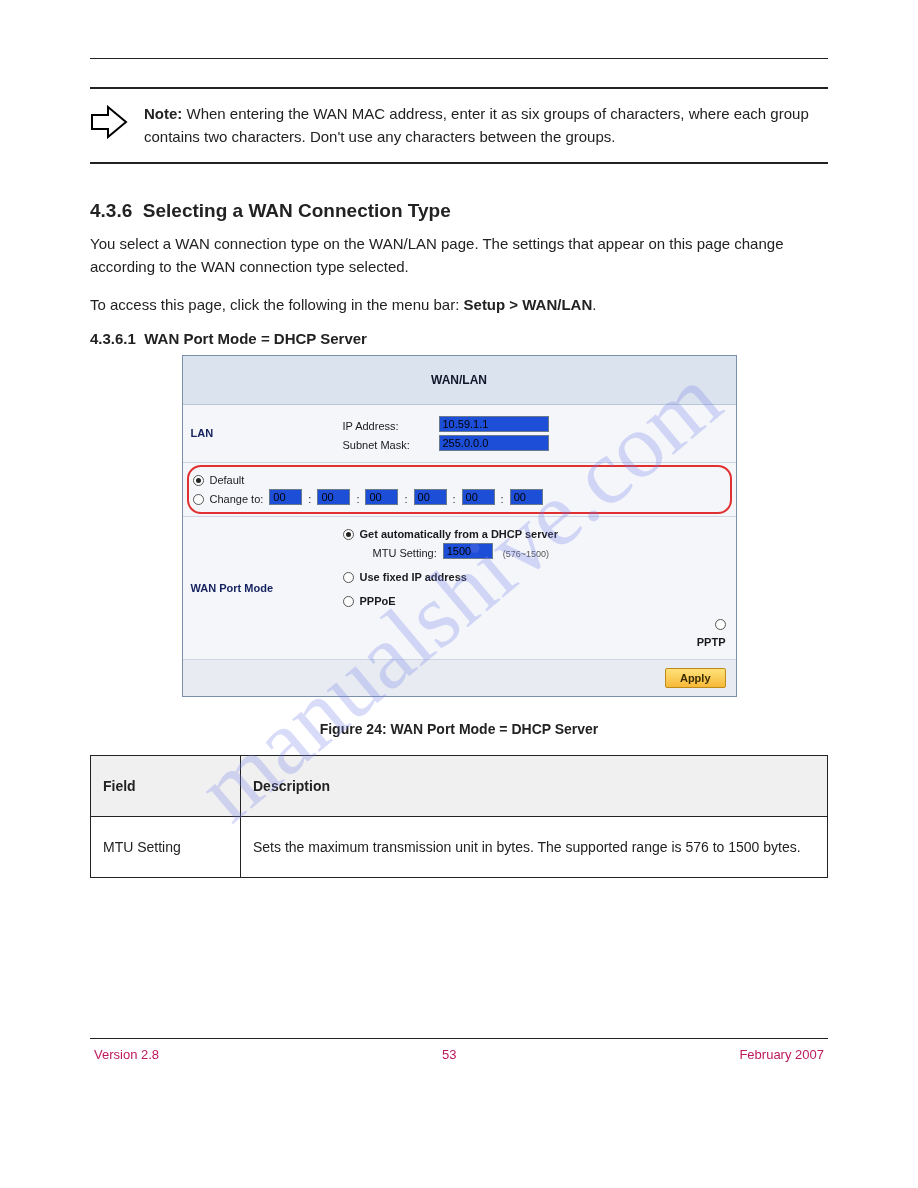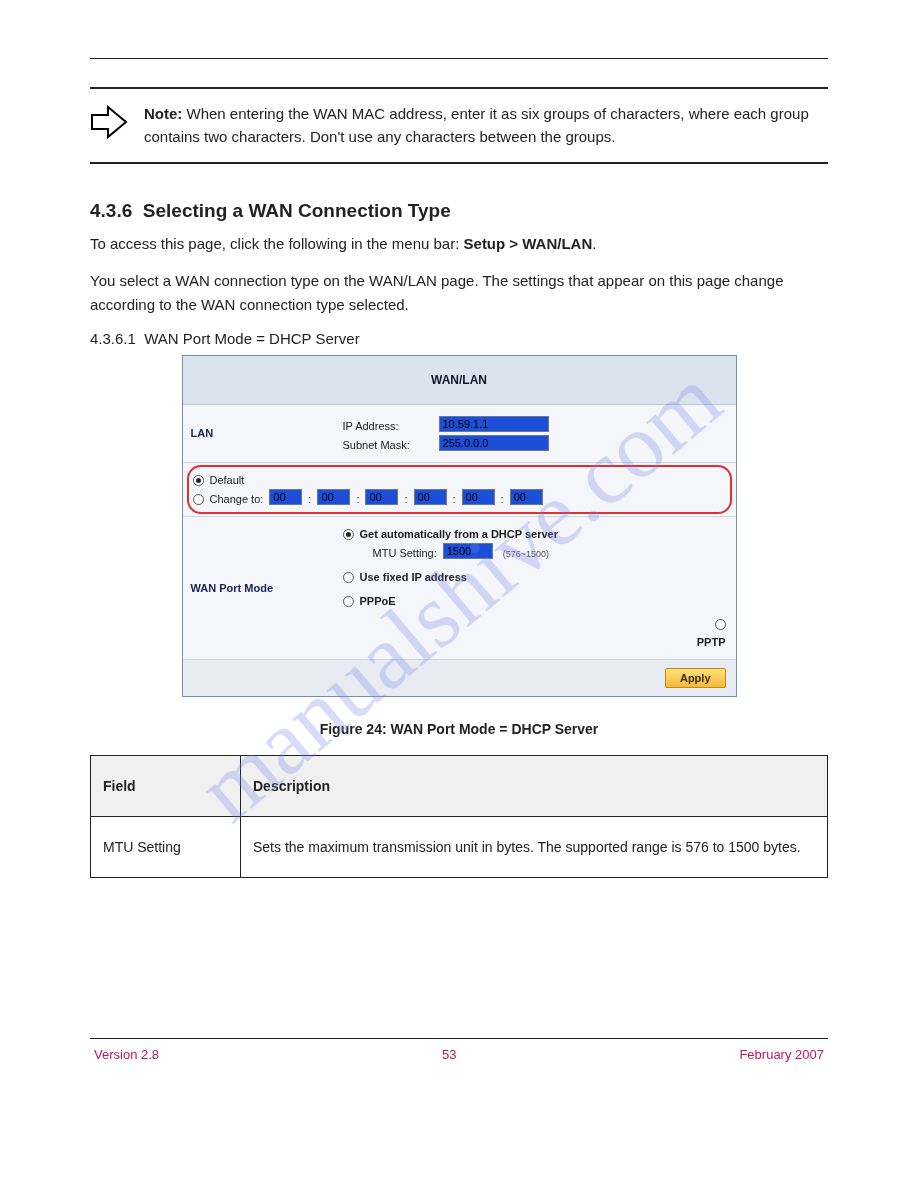--- a/index.html
+++ b/index.html
@@ -48,20 +48,21 @@
     font-size: 15px;
     line-height: 1.55;
     margin-bottom: 14px;
   }
   .nav-path {
     font-weight: bold;
   }
   .subhead {
     font-size: 15px;
     margin: 10px 0 8px 0;
+    font-weight: bold;
   }
   
   .ui-panel {
     width: 555px;
     margin: 6px auto 24px auto;
     border: 1px solid #7a90aa;
     background: #f4f6fa;
     font-size: 11px;
   }
   .ui-title {
@@ -213,25 +214,25 @@
     </span>
     <div class="note-text">
       <span class="note-label">Note: </span><span>When entering the WAN MAC address, enter it as six groups of characters, where each group contains two characters. Don't use any characters between the groups.</span>
     </div>
   </div>
 
   <div class="section-num">
     <span>4.3.6</span>&nbsp;&nbsp;<span>Selecting a WAN Connection Type</span>
   </div>
 
+  <p class="para">You select a WAN connection type on the WAN/LAN page. The settings that appear on this page change according to the WAN connection type selected.</p>
+
   <p class="para">
     <span>To access this page, click the following in the menu bar: </span><span class="nav-path">Setup &gt; WAN/LAN</span>.
   </p>
-
-  <p class="para">You select a WAN connection type on the WAN/LAN page. The settings that appear on this page change according to the WAN connection type selected.</p>
 
   <p class="subhead">
     <span>4.3.6.1</span>&nbsp;&nbsp;<span>WAN Port Mode = DHCP Server</span>
   </p>
 
   <div class="ui-panel">
     <div class="ui-title">WAN/LAN</div>
 
     <div class="ui-row">
       <div class="ui-left">LAN</div>

